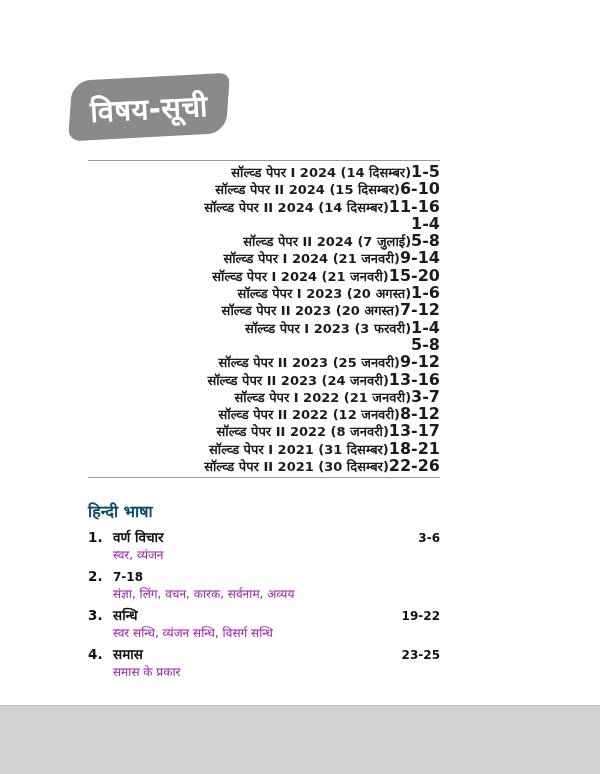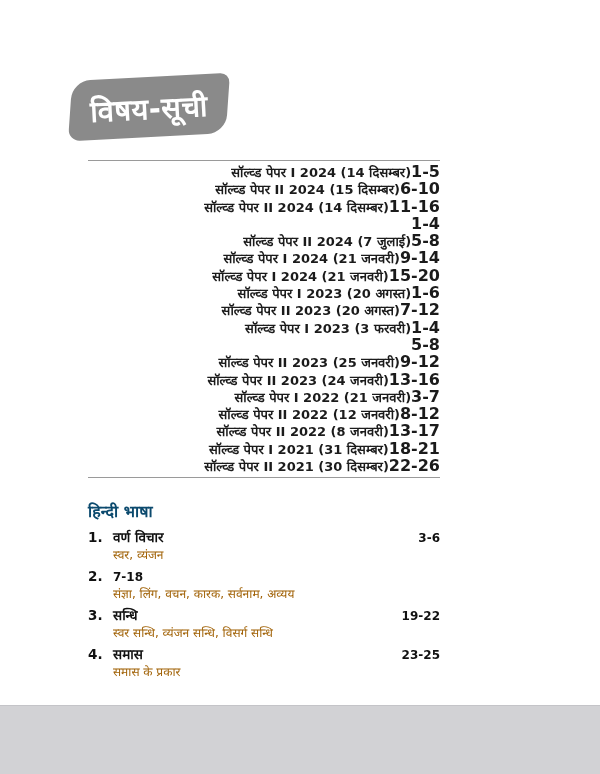--- a/index.html
+++ b/index.html
@@ -95,21 +95,21 @@
     color: #111111;
     line-height: 17px;
   }
   .chapter-num { width: 25px; flex: 0 0 25px; }
   .chapter-title { flex: 1; }
   .chapter-pages { font-size: 12px; font-weight: 700; }
   .chapter-sub {
     margin-left: 25px;
     font-size: 12px;
     font-weight: 500;
-    color: #a16207;
+    color: #a21caf;
     line-height: 15px;
     margin-top: 1px;
   }
 
   
   .bottom-band {
     position: absolute;
     left: 0;
     right: 0;
     top: 705px;

